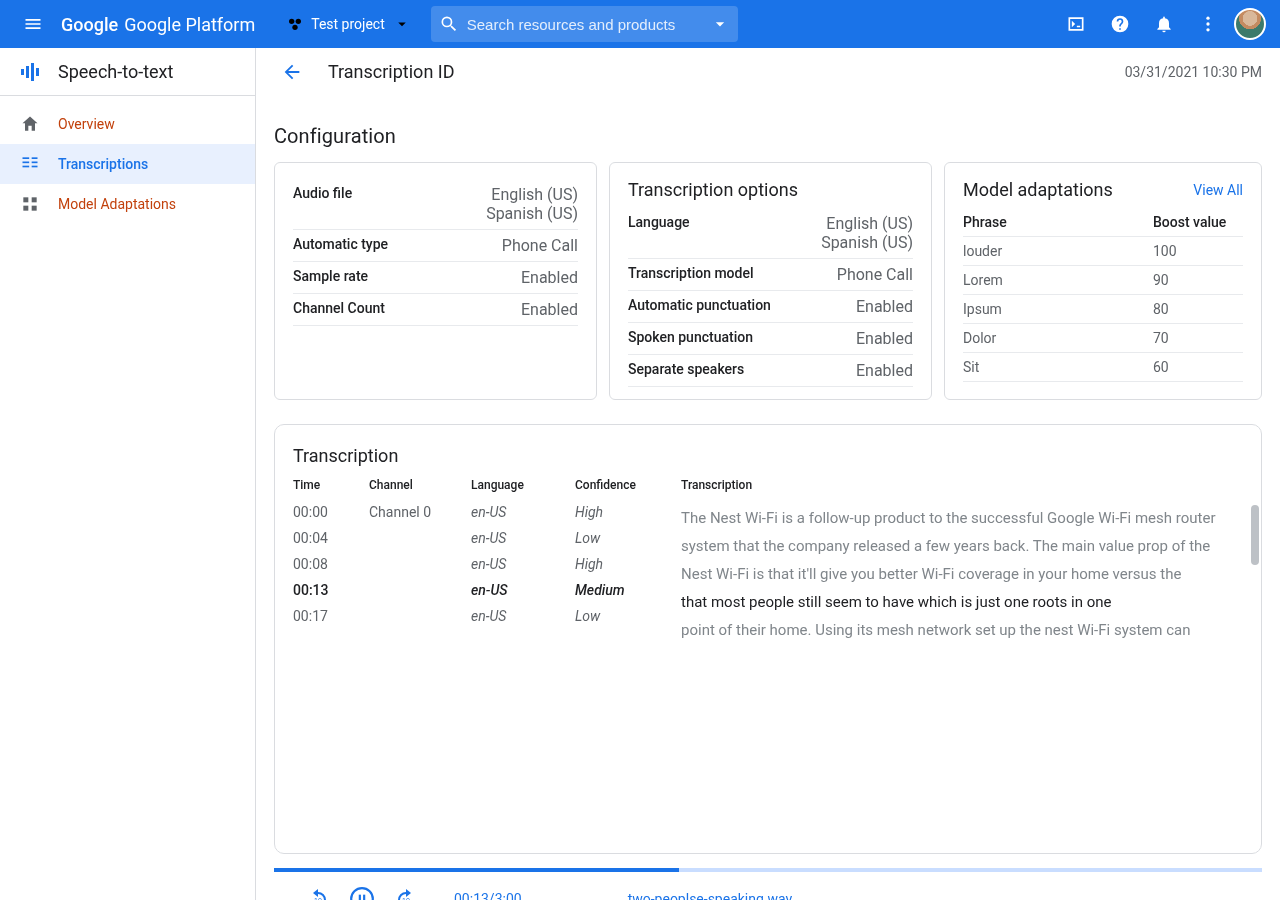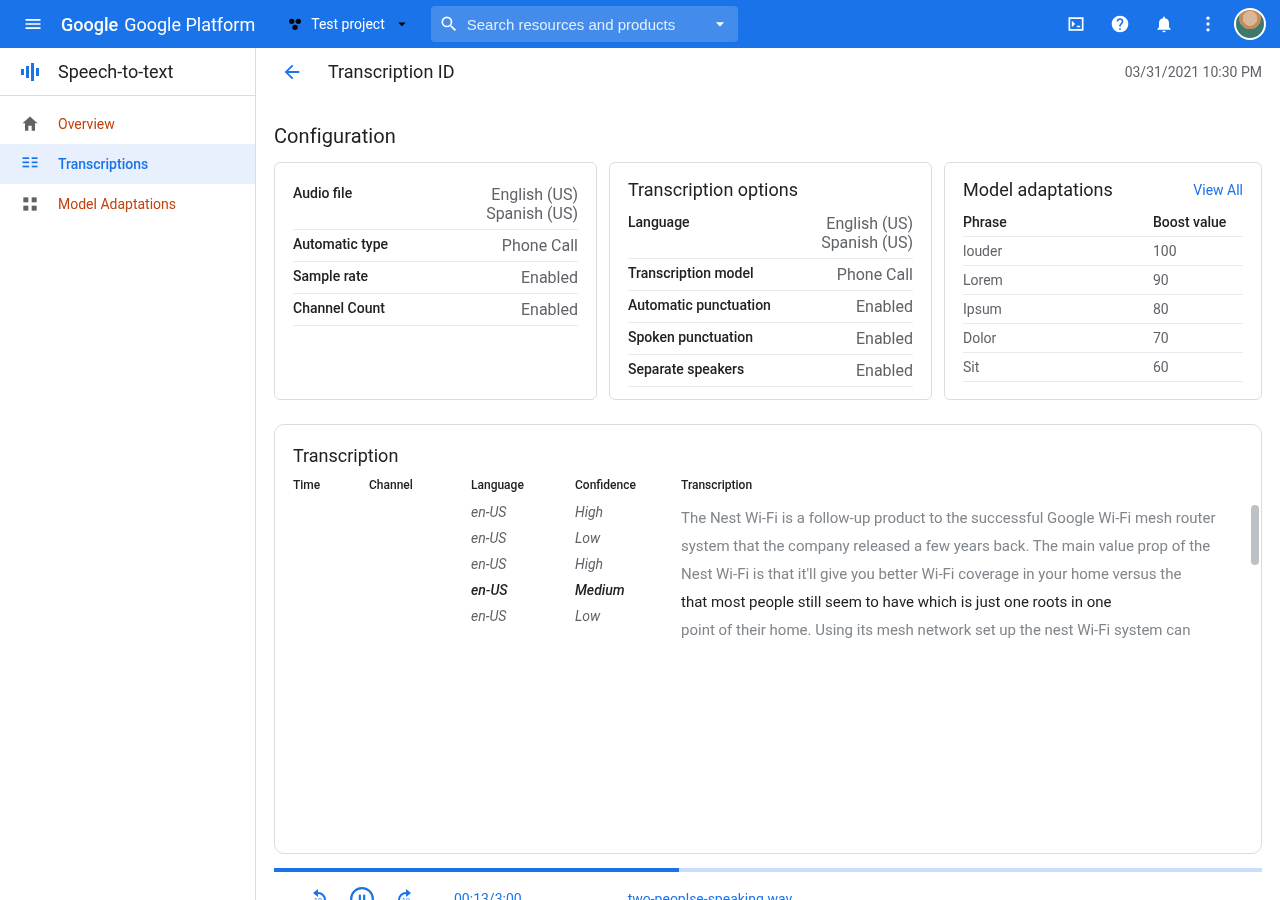--- a/index.html
+++ b/index.html
@@ -302,20 +302,32 @@
       </div>
 
       <div class="trans-card">
         <div class="trans-title">Transcription</div>
 
         <div class="trans-body">
           <div style="min-width:150px">
             <div class="trans-cols">
               <div class="col-time">Time</div>
               <div class="col-channel">Channel</div>
+            </div>
+            <div style="display:flex; gap:24px;">
+              <div class="trows col-time" id="times">
+                  <div>00:00</div>
+                  <div>00:04</div>
+                  <div>00:08</div>
+                  <div class="active">00:13</div>
+                  <div>00:17</div>
+                </div>
+              <div class="trows col-channel">
+                  <span>Channel 0</span>
+                </div>
             </div>
           </div>
 
           <div>
             <div class="trans-cols">
               <div class="col-lang">Language</div>
               <div class="col-conf">Confidence</div>
             </div>
             <div style="display:flex; gap:24px;font-style:italic;">
               <div class="trows col-lang" id="langs">

